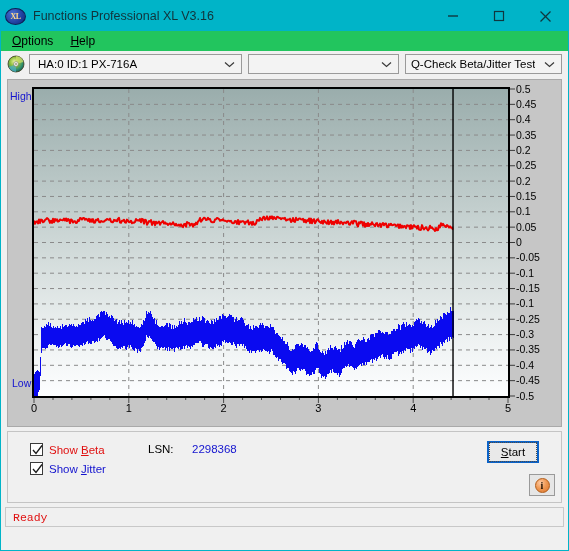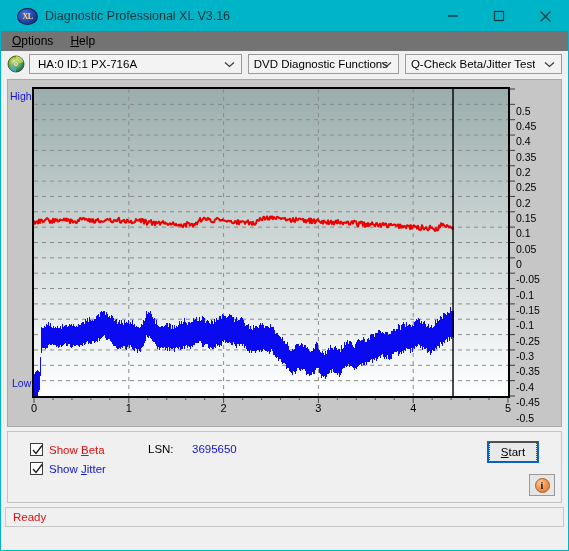--- a/index.html
+++ b/index.html
@@ -25,21 +25,21 @@
   .titlebar {
     height: 30px;
     background: #00b4c8;
     display: flex;
     align-items: center;
     flex: 0 0 auto;
     position: relative;
   }
   .app-icon {
     width: 21px; height: 17px;
-    margin-left: 16px; margin-right: 7px;
+    margin-left: 4px; margin-right: 7px;
     border-radius: 50%;
     background: radial-gradient(circle at 35% 30%, #4a6fd0 0%, #1f3f9e 60%, #122a72 100%);
     border: 1px solid #0c1f55;
     box-sizing: border-box;
     display: flex; align-items: center; justify-content: center;
     font-size: 8px; font-weight: bold; color: #ffd98a;
     letter-spacing: -0.5px;
     font-family: "Liberation Serif", serif;
   }
   .title-text {
@@ -56,21 +56,21 @@
     display: flex; align-items: center; justify-content: center;
     color: #10373f;
   }
   .win-btn svg { display: block; }
   
   .menubar {
     height: 20px;
     display: flex;
     align-items: center;
     padding-left: 6px;
-    background: #737373;
+    background: #22c55e;
     flex: 0 0 auto;
   }
   .menu-item {
     font-size: 12px;
     color: #000;
     padding: 1px 8px 1px 5px;
     margin-right: 4px;
   }
   .menu-item u { text-decoration: underline; }
   
@@ -140,21 +140,20 @@
     position: absolute;
     left: 508px; top: 0px;
     width: 40px; height: 340px;
   }
   .ytick {
     position: absolute;
     font-size: 10.5px;
     color: #000;
     line-height: 10px;
     white-space: nowrap;
-    margin-top: 22px;
   }
   .xtick-labels {
     position: absolute;
     left: 0; top: 322px; width: 100%; height: 20px;
   }
   .xtick {
     position: absolute;
     font-size: 11px;
     color: #000;
     transform: translateX(-50%);
@@ -236,30 +235,31 @@
     margin: 4px 4px 4px 4px;
     border: 1px solid #c8c8c8;
     background: #f0f0f0;
     height: 20px;
     display: flex; align-items: center;
     padding-left: 7px;
     font-size: 11.5px;
     color: #e01010;
     flex: 0 0 auto;
     box-sizing: border-box;
+    font-family: Liberation Mono, monospace;
   }
 </style>
 </head>
 <body>
 
 <div class="window">
 
   <div class="titlebar">
     <div class="app-icon">XL</div>
-    <div class="title-text">Diagnostic Professional XL V3.16</div>
+    <div class="title-text">Functions Professional XL V3.16</div>
     <div class="win-buttons">
       <div class="win-btn">
         <svg width="12" height="12" viewBox="0 0 12 12">
             <line x1="1" y1="6" x2="11" y2="6" stroke="#10373f" stroke-width="1.4"></line>
           </svg>
       </div>
       <div class="win-btn">
         <svg width="12" height="12" viewBox="0 0 12 12">
             <rect x="1.5" y="1.5" width="9" height="9" fill="none" stroke="#10373f" stroke-width="1.2"></rect>
           </svg>
@@ -300,21 +300,20 @@
     <div class="combo combo-drive">
       <span class="lbl">HA:0 ID:1  PX-716A</span>
       <span class="arrow">
         <svg width="11" height="7" viewBox="0 0 11 7">
             <polyline points="1,1.5 5.5,5.5 10,1.5" fill="none" stroke="#3a3a3a" stroke-width="1.2"></polyline>
           </svg>
       </span>
     </div>
 
     <div class="combo combo-func">
-      <span class="lbl">DVD Diagnostic Functions</span>
       <span class="arrow">
         <svg width="11" height="7" viewBox="0 0 11 7">
             <polyline points="1,1.5 5.5,5.5 10,1.5" fill="none" stroke="#3a3a3a" stroke-width="1.2"></polyline>
           </svg>
       </span>
     </div>
 
     <div class="combo combo-test">
       <span class="lbl">Q-Check Beta/Jitter Test</span>
       <span class="arrow">
@@ -877,21 +876,21 @@
     <div class="chk-row chk-jitter">
       <span class="chkbox">
         <svg width="11" height="12" viewBox="0 0 11 12">
             <polyline points="1,6 4,9.5 10,1.5" fill="none" stroke="#1a1a1a" stroke-width="1.3"></polyline>
           </svg>
       </span>
       <span class="lbl-jitter">Show <u>J</u><span>itter</span></span>
     </div>
 
     <div class="lsn-label">LSN:</div>
-    <div class="lsn-value">3695650</div>
+    <div class="lsn-value">2298368</div>
 
     <div class="btn btn-start">
       <span class="inner">
           <span><u>S</u><span>tart</span></span>
         </span>
     </div>
 
 
     <div class="btn btn-info">
       <span class="info-circle">i</span>

